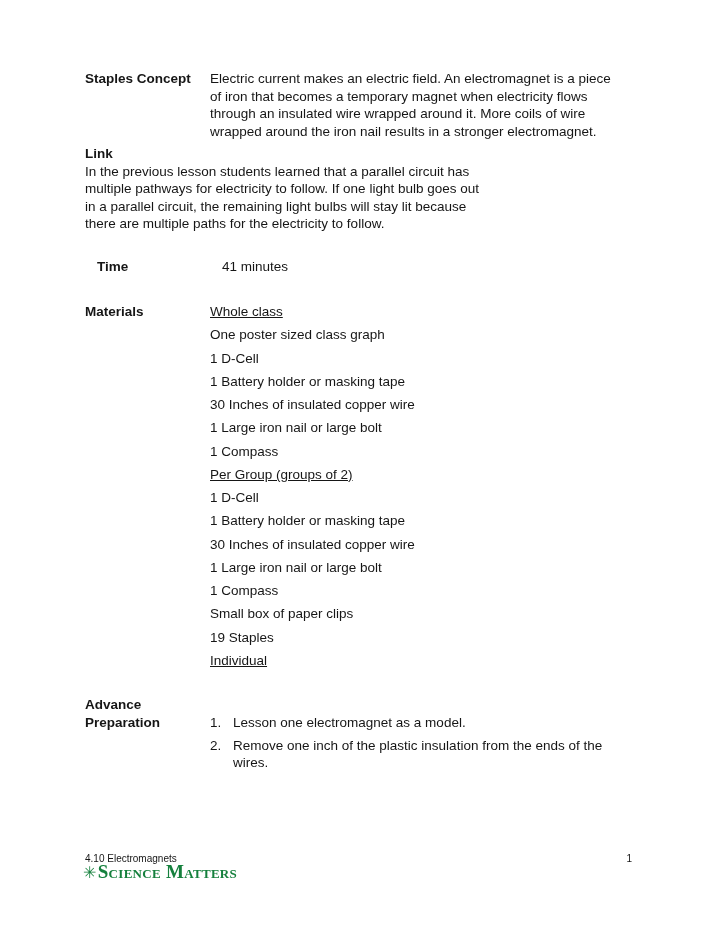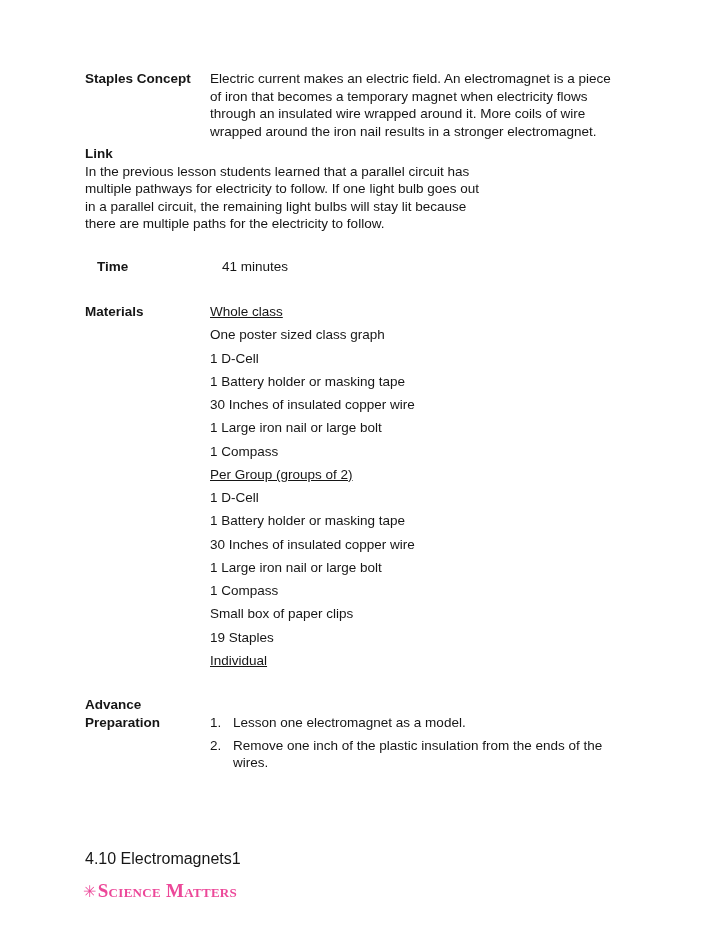--- a/index.html
+++ b/index.html
@@ -46,33 +46,33 @@
   .steps { padding-top: 17.5px; }
   .step { display: flex; margin-bottom: 5.5px; }
   .step-num { width: 23px; flex-shrink: 0; }
   .step-text { flex: 1; }
   .footer-line {
     position: absolute;
     left: 85px;
     top: 851px;
     width: 547px;
     display: flex;
-    justify-content: flex-start;
-    font-size: 16px;
+    justify-content: space-between;
+    font-size: 10px;
     line-height: 15px;
   }
   .logo {
     position: absolute;
     left: 83px;
-    top: 880px;
+    top: 861px;
     font-family: "Liberation Serif", "DejaVu Serif", serif;
     font-weight: bold;
     font-size: 19px;
     line-height: 22px;
-    color: #ec4899;
+    color: #15803d;
     letter-spacing: 0.3px;
   }
   .logo-icon {
     font-size: 16px;
     font-weight: normal;
     margin-right: 1px;
   }
   .logo-text { font-variant: small-caps; }
 </style>
 </head>

